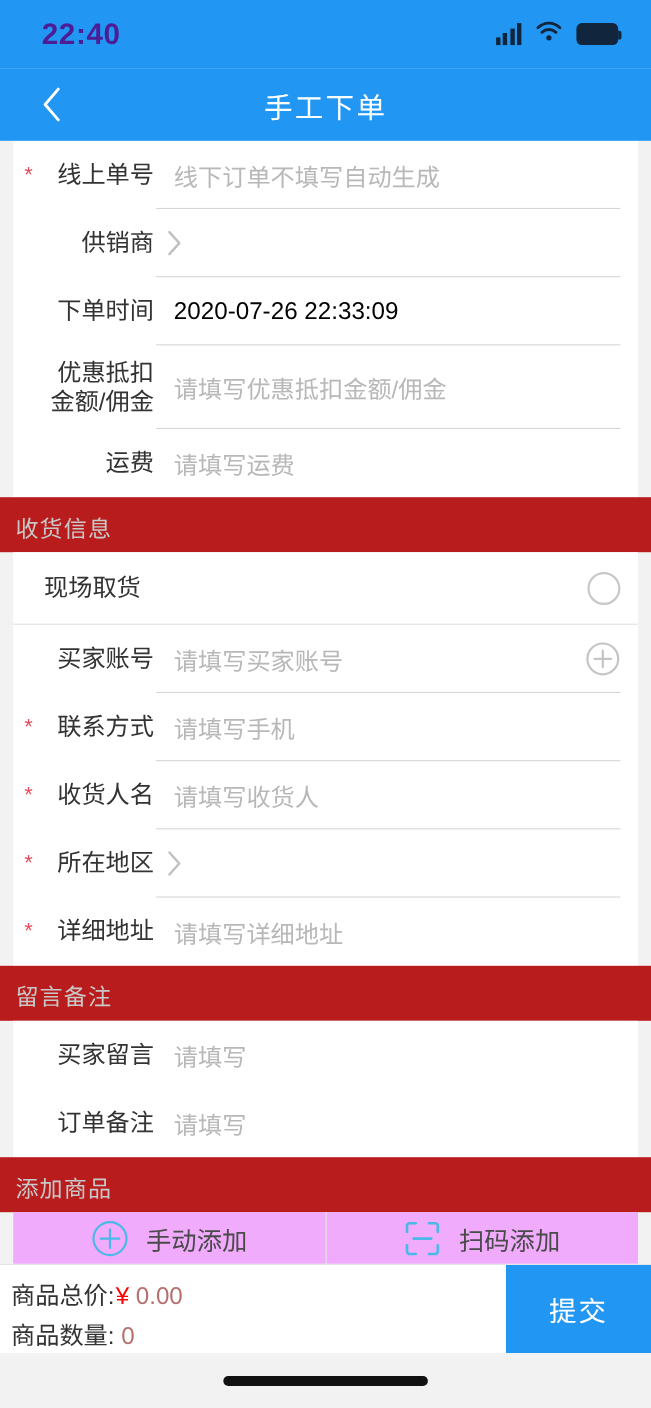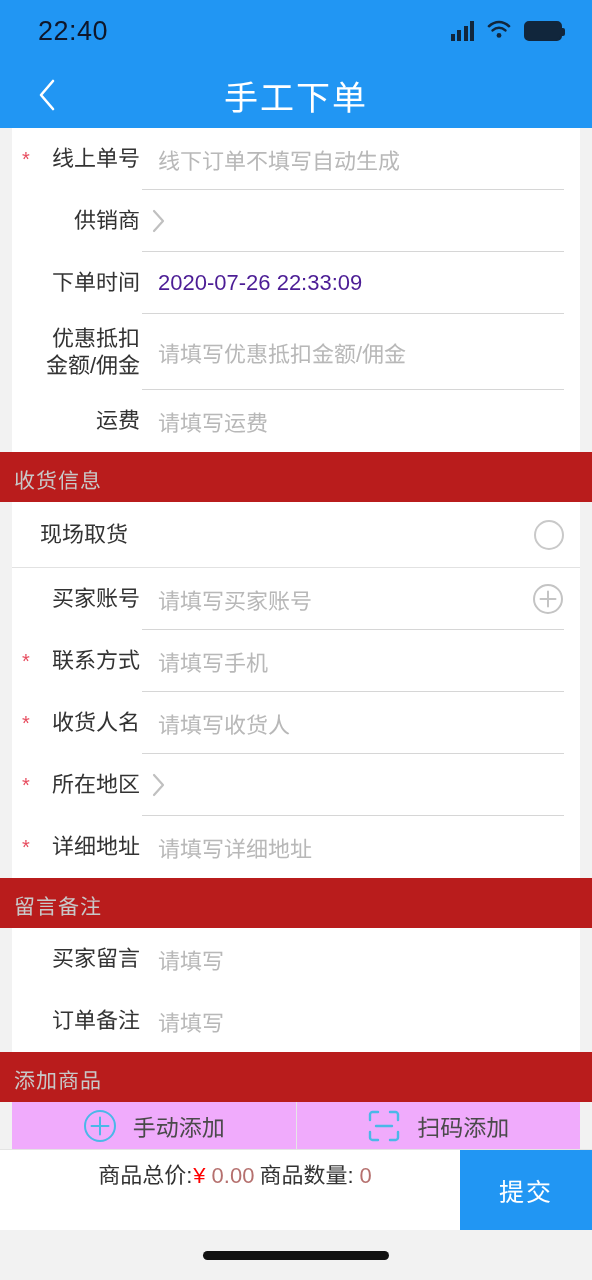--- a/index.html
+++ b/index.html
@@ -29,22 +29,22 @@
     background: #2196f3;
     display: flex;
     align-items: center;
     justify-content: space-between;
     padding: 0 30px 0 38px;
     box-sizing: border-box;
     flex: none;
   }
   .status-time {
     font-size: 27px;
-    font-weight: normal;
-    color: #0f172a;
+    font-weight: bold;
+    color: #4c1d95;
     letter-spacing: 0.5px;
   }
   .status-icons {
     display: flex;
     align-items: center;
     gap: 13px;
   }
   .signal-bars {
     display: flex;
     align-items: flex-end;
@@ -98,21 +98,21 @@
     justify-content: center;
     cursor: pointer;
   }
   .chev-back {
     width: 19px; height: 32px;
   }
   .nav-title {
     width: 100%;
     text-align: center;
     color: #ffffff;
-    font-size: 34px;
+    font-size: 26px;
     letter-spacing: 2px;
   }
 
   
   .content {
     flex: 1 1 auto;
     overflow: hidden;
     background: #f2f2f2;
     display: flex;
     flex-direction: column;
@@ -163,21 +163,21 @@
   .row .label.two-line { line-height: 27px; }
   .row .value {
     flex: 1 1 auto;
     font-size: 22px;
     color: #b8b8b8;
     padding-left: 16px;
     white-space: nowrap;
     overflow: hidden;
     text-overflow: ellipsis;
   }
-  .row .value.filled { color: #4c1d95; }
+  .row .value.filled { color: #000000; }
   .row .trail {
     flex: none;
     margin-left: 10px;
     display: flex;
     align-items: center;
     justify-content: center;
   }
   
   .row.uline::after {
     content: "";
@@ -241,21 +241,21 @@
     height: 80px;
     background: #ffffff;
     display: flex;
     align-items: stretch;
     border-top: 1px solid #e4e4e4;
   }
   .totals {
     flex: 1 1 auto;
     padding: 7px 0 0 10px;
     display: flex;
-    flex-direction: row;
+    flex-direction: column;
     justify-content: center;
     gap: 5px;
   }
   .tot-line {
     font-size: 22px;
     color: #333333;
     white-space: nowrap;
   }
   .tot-line .cny { color: #ff0000; margin-left: 1px; }
   .tot-line .amt { color: #b5706e; margin-left: 6px; }

